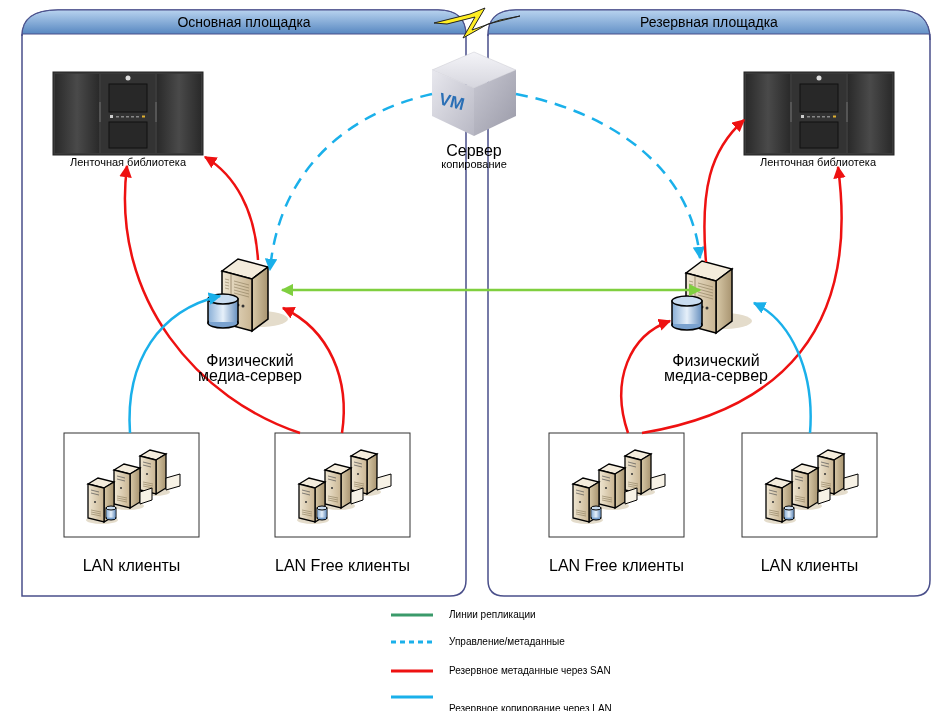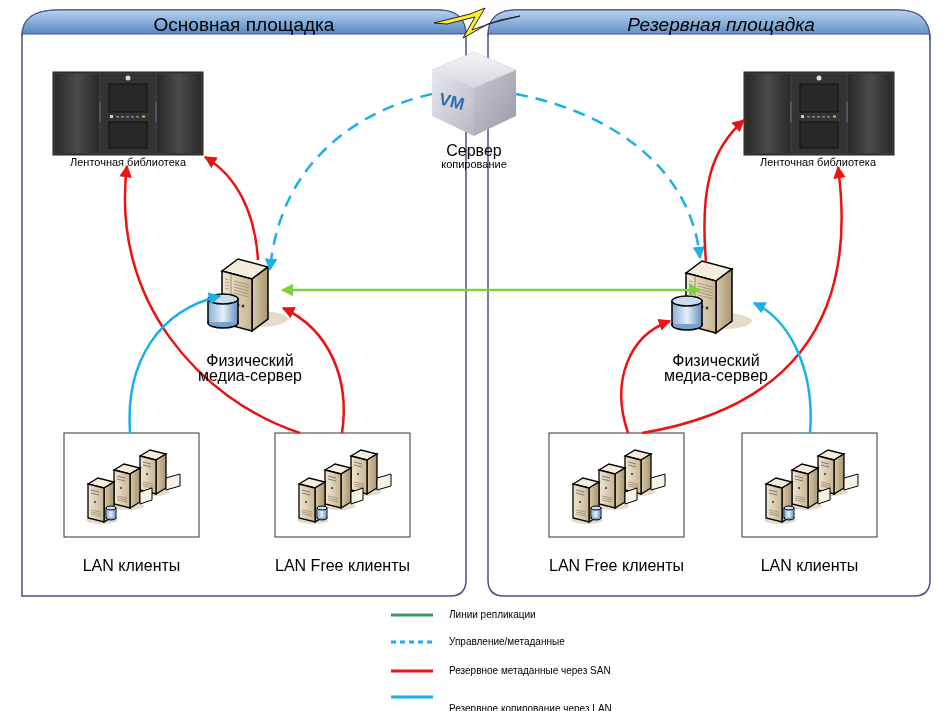--- a/index.html
+++ b/index.html
@@ -1,20 +1,20 @@
 <!DOCTYPE html>
 <html><head>
 <meta charset="utf-8">
 <style>
   html, body { margin: 0; padding: 0; background: #ffffff; }
   body { width: 949px; height: 711px; position: relative; overflow: hidden;
          font-family: "Liberation Sans", sans-serif; color: #000; }
   svg#diagram { position: absolute; left: 0; top: 0; }
   .lbl { position: absolute; font-size: 16px; text-align: center; line-height: 14px; white-space: nowrap; }
-  .site-title { position: absolute; font-size: 19px; text-align: center; }
+  .site-title { position: absolute; font-size: 14px; text-align: center; }
   .legend-text { position: absolute; font-size: 10px; white-space: nowrap; }
 </style>
 </head>
 <body>
 
 <svg id="diagram" width="949" height="711" viewBox="0 0 949 711">
   <defs>
     <linearGradient id="hdrGrad" x1="0" y1="0" x2="0" y2="1">
       <stop offset="0" stop-color="#b8d3ef"></stop>
       <stop offset="1" stop-color="#4f81bd"></stop>
@@ -199,21 +199,21 @@
 
   <g>
     <line x1="391" y1="615" x2="433" y2="615" stroke="#3a9a6a" stroke-width="3"></line>
     <line x1="391" y1="642" x2="433" y2="642" stroke="#1ab0ea" stroke-width="3" stroke-dasharray="5,4"></line>
     <line x1="391" y1="671" x2="433" y2="671" stroke="#ee1111" stroke-width="3"></line>
     <line x1="391" y1="697" x2="433" y2="697" stroke="#1ab0ea" stroke-width="3"></line>
   </g>
 </svg>
 
 <div class="site-title" style="left:22px; top:14px; width:444px;">Основная площадка</div>
-<div class="site-title" style="left:500px; top:14px; width:442px;font-style:italic;">Резервная площадка</div>
+<div class="site-title" style="left:488px; top:14px; width:442px;">Резервная площадка</div>
 
 <div class="lbl" style="left:40px; top:155px; width:176px; font-size:11px;">Ленточная библиотека</div>
 <div class="lbl" style="left:730px; top:155px; width:176px; font-size:11px;">Ленточная библиотека</div>
 
 <div class="lbl" style="left:424px; top:144px; width:100px; font-size:16px;">Сервер</div>
 <div class="lbl" style="left:424px; top:157px; width:100px; font-size:11px;">копирование</div>
 
 <div class="lbl" style="left:195px; top:354px; width:110px;">Физический</div>
 <div class="lbl" style="left:195px; top:369px; width:110px;">медиа-сервер</div>
 <div class="lbl" style="left:661px; top:354px; width:110px;">Физический</div>

